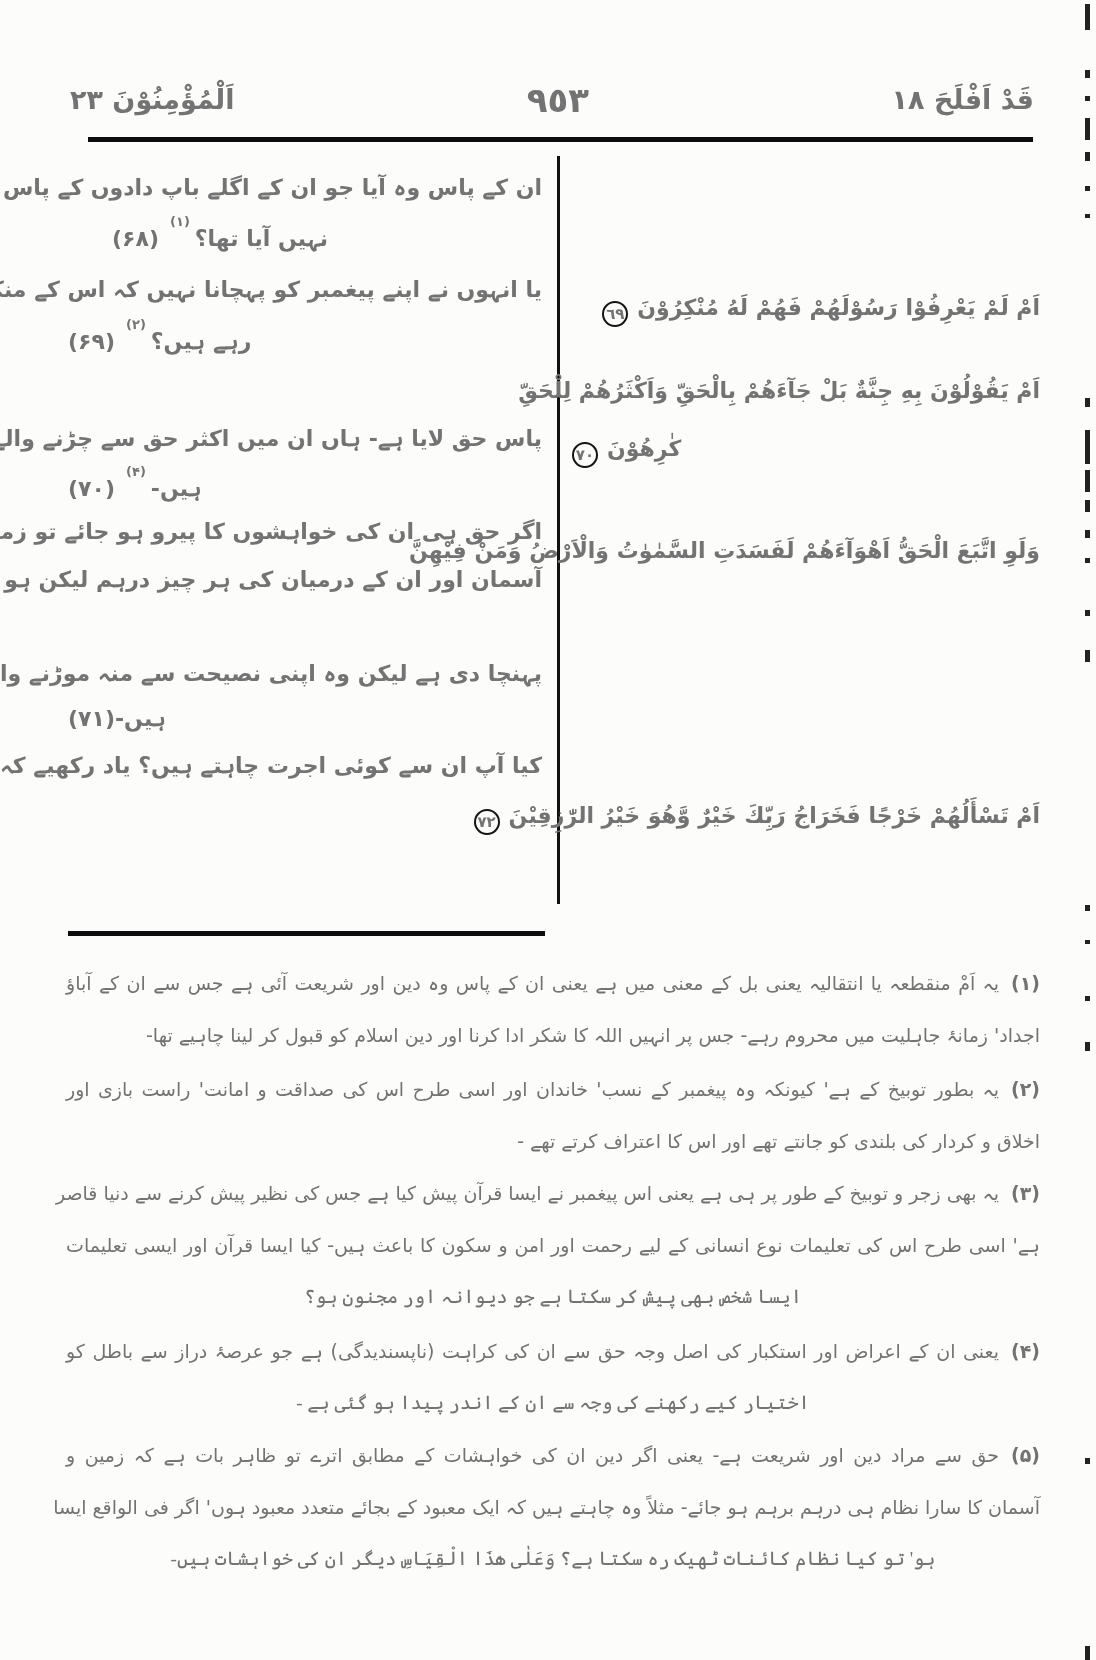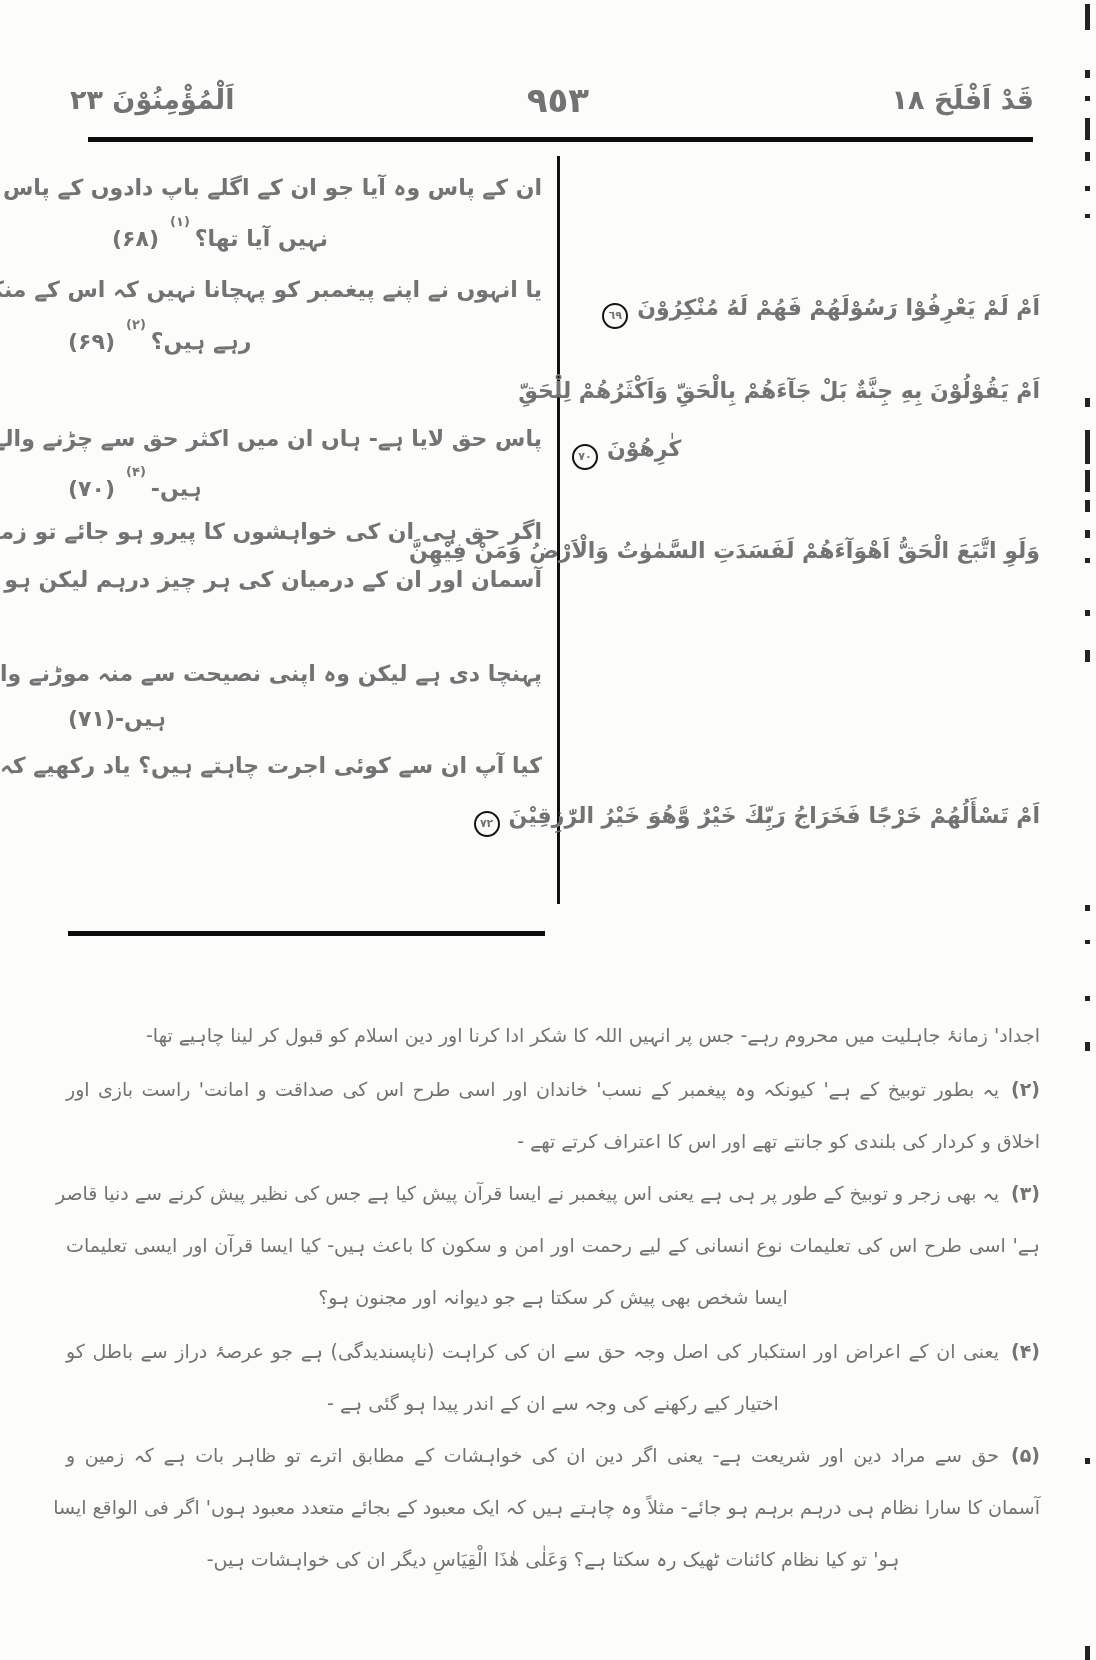--- a/index.html
+++ b/index.html
@@ -23,27 +23,27 @@
   .ind{padding-left:48px;}
   .fnref{font-size:13px;position:relative;top:-12px;margin:0 5px;font-weight:bold;}
   .vnum{margin-right:6px;}
   
   .aline{position:absolute;left:572px;width:468px;height:50px;line-height:50px;
          font-size:22px;font-weight:bold;direction:rtl;white-space:nowrap;text-align:right;}
   .aline.ajust{text-align-last:justify;}
   .aline.aleft{text-align:left;text-align-last:left;}
   .aline.acenter{text-align:center;text-align-last:center;}
   .ayah{display:inline-flex;align-items:center;justify-content:center;width:22px;height:22px;
-        border:2px solid #141414;border-radius:50%;font-size:11px;line-height:22px;
+        border:2px solid #141414;border-radius:50%;font-size:15px;line-height:22px;
         margin-right:9px;vertical-align:-4px;}
   
   .fline{position:absolute;left:66px;width:974px;height:42px;line-height:42px;
          font-size:19px;direction:rtl;white-space:nowrap;text-align:right;font-weight:500;}
   .fline.fjust{text-align-last:justify;}
-  .fline.fcenter{text-align:center;text-align-last:center;}
+  .fline.fcenter{text-align:center;text-align-last:center;font-family:Liberation Serif, serif;}
   .fmark{margin-left:12px;font-weight:bold;}
   .mark{position:absolute;left:1085px;width:5px;background:#222;}
 </style>
 </head>
 <body>
 
 <div class="page">
 
   <div class="hdr hdr-left rtl">اَلْمُؤْمِنُوْنَ ۲۳</div>
   <div class="hdr hdr-center">٩٥٣</div>
@@ -104,20 +104,23 @@
   <div class="aline ajust" style="top:526px">
     <span>وَلَوِ اتَّبَعَ الْحَقُّ اَهْوَآءَهُمْ لَفَسَدَتِ السَّمٰوٰتُ وَالْاَرْضُ وَمَنْ فِيْهِنَّ</span>
   </div>
 
   <div class="aline" style="top:791px">
     <span>اَمْ تَسْأَلُهُمْ خَرْجًا فَخَرَاجُ رَبِّكَ خَيْرٌ  وَّهُوَ خَيْرُ الرّٰزِقِيْنَ</span><span class="ayah">٧٢</span>
   </div>
 
   <div class="fn-rule"></div>
 
+  <div class="fline fjust" style="top:962px">
+    <span class="fmark">(۱)</span><span>یہ اَمْ منقطعہ یا انتقالیہ یعنی بل کے معنی میں ہے یعنی ان کے پاس وہ دین اور شریعت آئی ہے جس سے ان کے آباؤ</span>
+  </div>
   <div class="fline" style="top:1014px">
     <span>اجداد' زمانۂ جاہلیت میں محروم رہے- جس پر انہیں اللہ کا شکر ادا کرنا اور دین اسلام کو قبول کر لینا چاہیے تھا-</span>
   </div>
 
   <div class="fline fjust" style="top:1068px">
     <span class="fmark">(۲)</span><span>یہ بطور توبیخ کے ہے' کیونکہ وہ پیغمبر کے نسب' خاندان اور اسی طرح اس کی صداقت و امانت' راست بازی اور</span>
   </div>
   <div class="fline" style="top:1120px">
     <span>اخلاق و کردار کی بلندی کو جانتے تھے اور اس کا اعتراف کرتے تھے -</span>
   </div>

